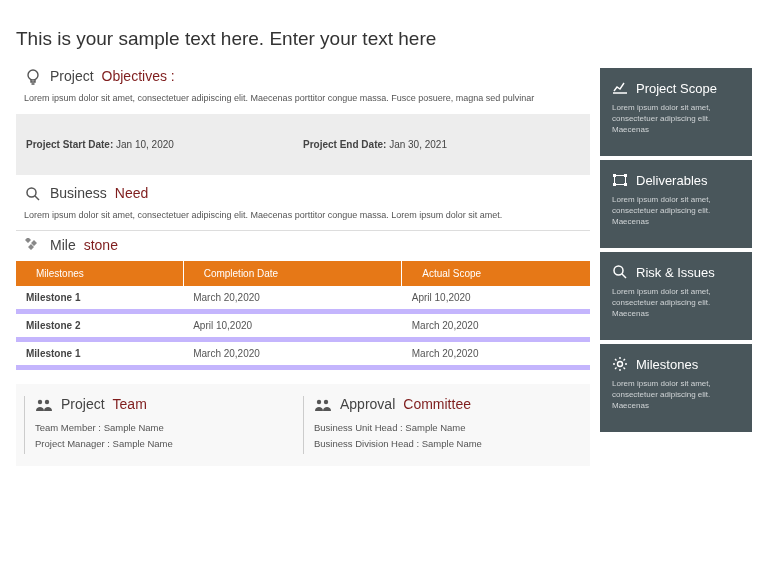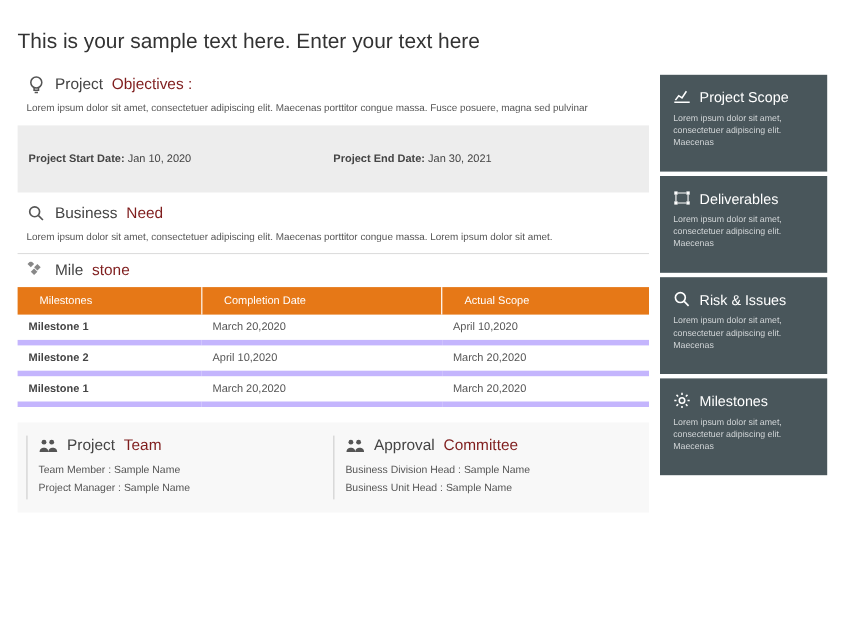--- a/index.html
+++ b/index.html
@@ -135,22 +135,22 @@
           <span class="icon">
               <svg width="18" height="14" viewBox="0 0 18 14" fill="#555">
                 <circle cx="5" cy="4" r="2.2"></circle>
                 <circle cx="12" cy="4" r="2.2"></circle>
                 <path d="M1 13c0-3 2-4 4-4s4 1 4 4M9 13c0-3 2-4 4-4s4 1 4 4"></path>
               </svg>
             </span>
           <span class="t1">Approval</span>
           <span class="t2">Committee</span>
         </div>
+        <div class="brow">Business Unit Head : Sample Name</div>
         <div class="brow">Business Division Head : Sample Name</div>
-        <div class="brow">Business Unit Head : Sample Name</div>
       </div>
     </div>
 
   </div>
 
   <div class="side">
     <div class="card">
       <div class="card-h">
         <span class="icon">
             <svg width="16" height="14" viewBox="0 0 16 14" fill="none" stroke="#fff" stroke-width="1.4">

